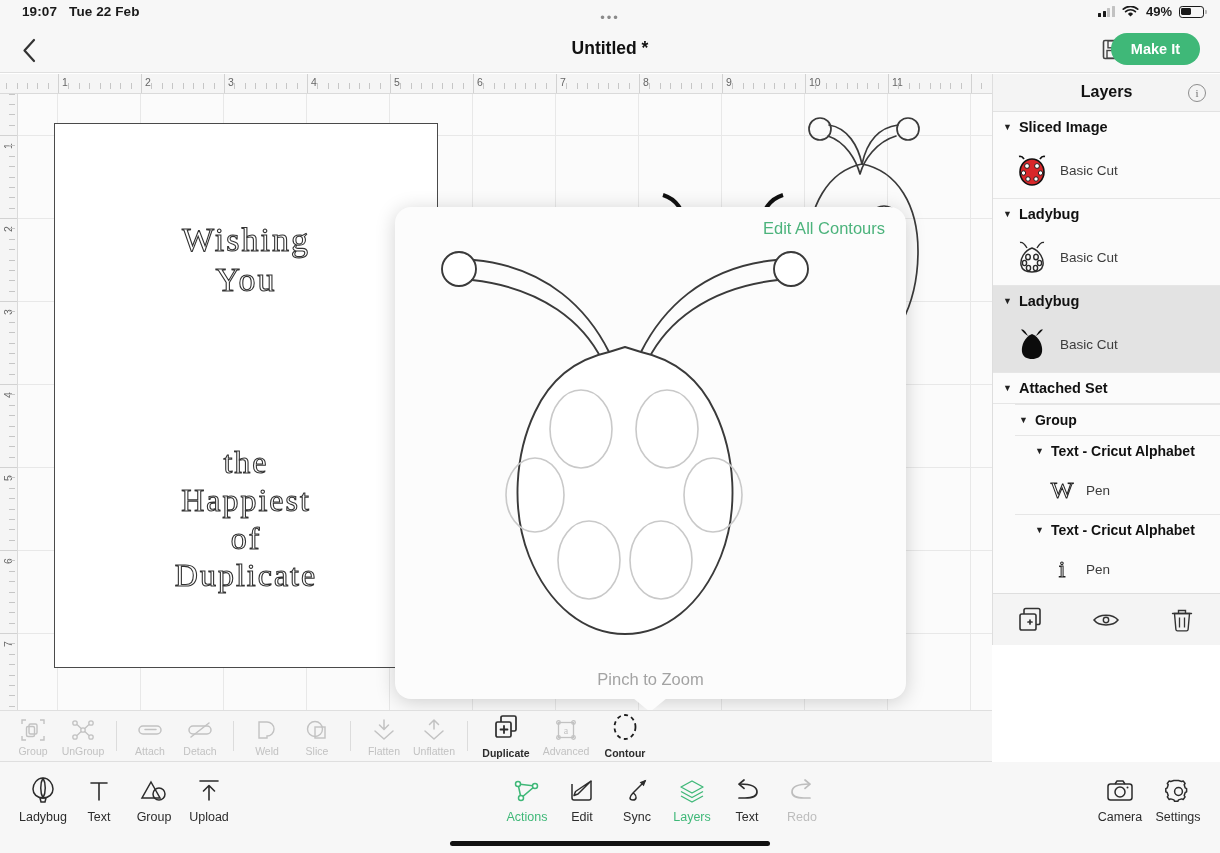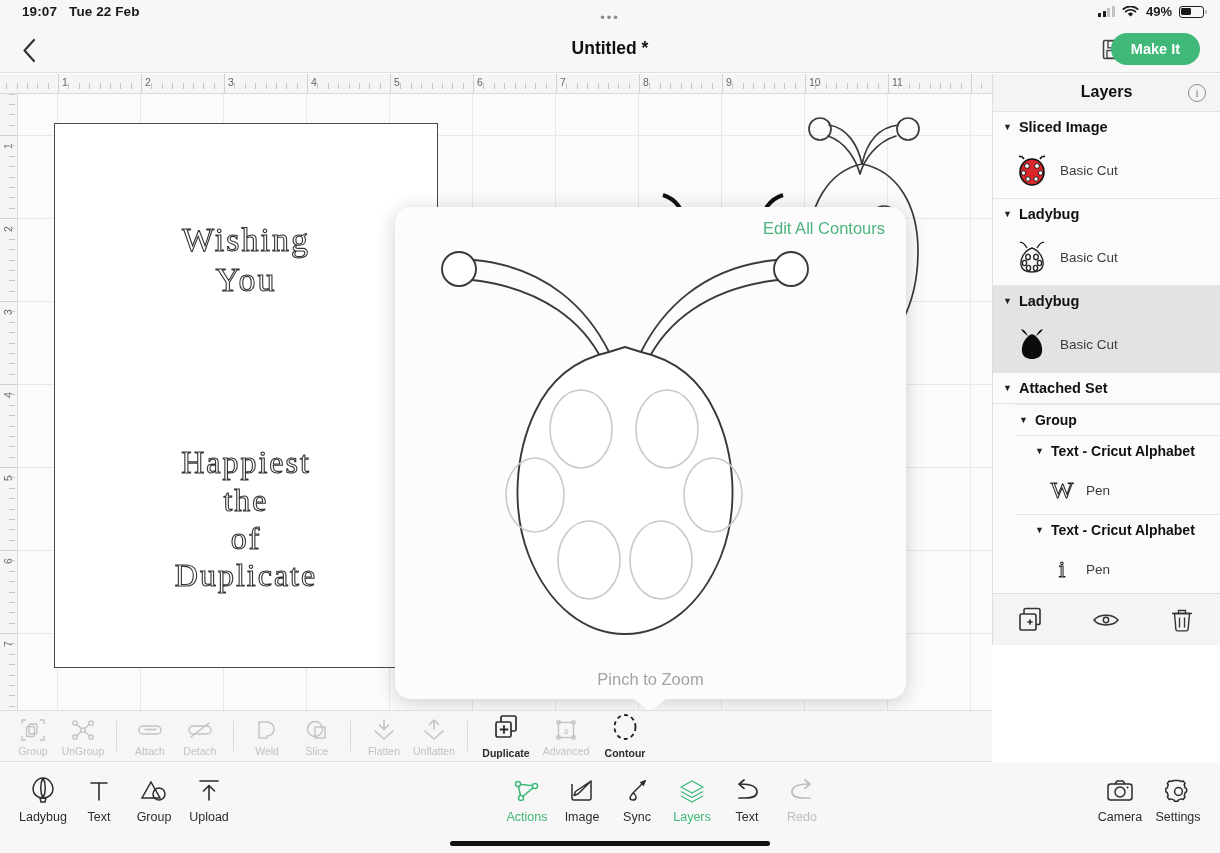--- a/index.html
+++ b/index.html
@@ -414,22 +414,22 @@
 
   <div class="canvas-wrap">
     <div class="grid"></div>
 
     <div class="card-rect">
       <div class="card-txt" style="top:96px; font-size:34px;">
         <div>Wishing</div>
         <div>You</div>
       </div>
       <div class="card-txt" style="top:320px; font-size:32px;">
+        <div>the</div>
         <div>Happiest</div>
-        <div>the</div>
         <div>of</div>
         <div>Duplicate</div>
       </div>
     </div>
 
     <svg style="position:absolute;left:610px;top:75px;" width="190" height="170" viewBox="0 0 190 170">
       <path d="M35 130 C20 95 45 58 95 58 C145 58 170 95 155 130 Z" fill="#c0201f"></path>
       <path d="M60 60 C55 40 48 30 35 26" stroke="#111" stroke-width="4" fill="none"></path>
       <path d="M130 60 C135 40 142 30 155 26" stroke="#111" stroke-width="4" fill="none"></path>
     </svg>
@@ -823,21 +823,21 @@
 
     <div class="nv" style="left:554px;">
       <div class="ic">
         <svg width="26" height="26" viewBox="0 0 26 26">
           <g stroke="#2c2c2c" stroke-width="1.5" fill="none" stroke-linejoin="round">
             <path d="M22 3 v17 a2 2 0 0 1 -2 2 H5 a2 2 0 0 1 -2 -2 V6"></path>
             <path d="M22 3 L9 16 l-4 1.5 L6.5 13.5 Z"></path>
           </g>
         </svg>
       </div>
-      <div class="lb">Image</div>
+      <div class="lb">Edit</div>
     </div>
 
     <div class="nv" style="left:609px;">
       <div class="ic">
         <svg width="26" height="26" viewBox="0 0 26 26">
           <g stroke="#2c2c2c" stroke-width="1.5" fill="none" stroke-linecap="round">
             <path d="M21 3 L9 15 C5 19 5 22 9 22 C13 22 13 18 9.5 15"></path>
             <path d="M21 3 L17 4.5 L19.5 7 Z" fill="#2c2c2c"></path>
           </g>
         </svg>

